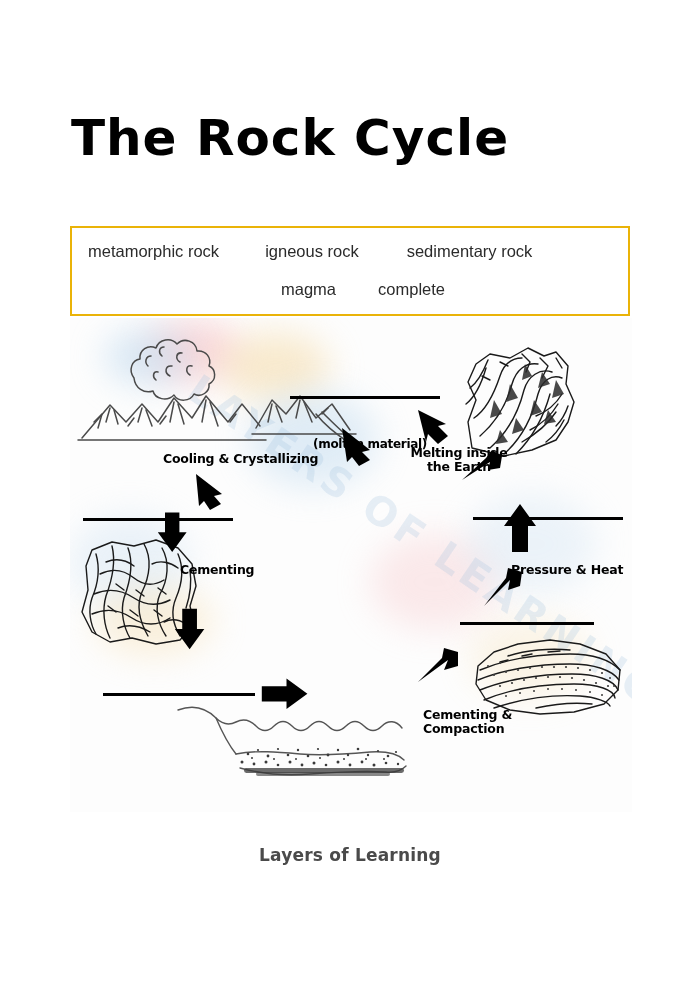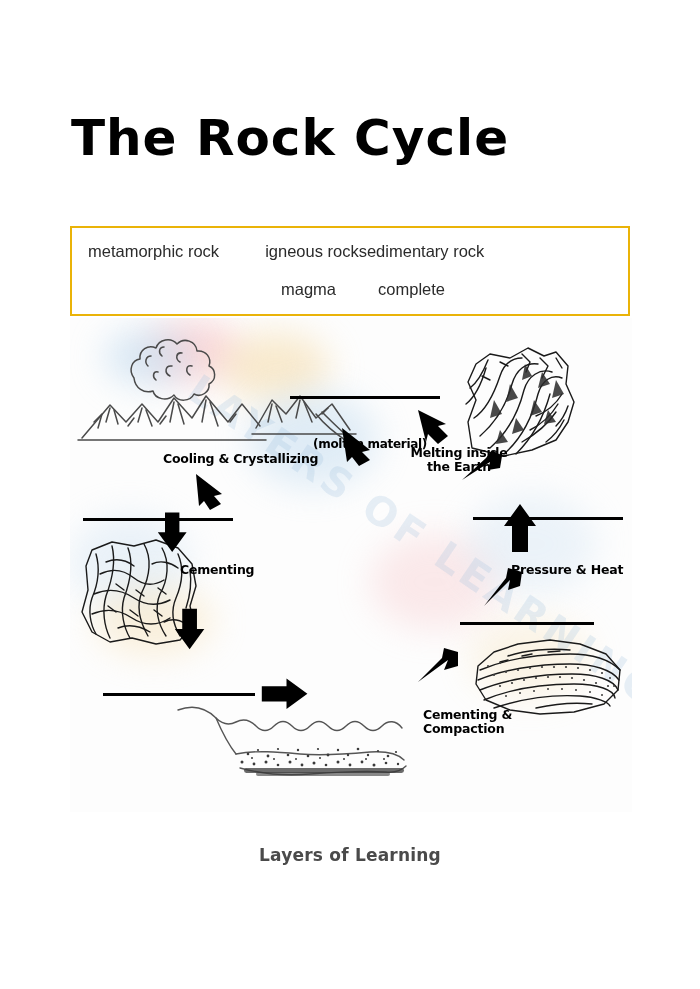--- a/index.html
+++ b/index.html
@@ -58,21 +58,21 @@
     left: 0; width: 100%;
     display: flex;
     font-size: 16.5px;
     color: #2b2b2b;
   }
   #wb-row-1 { top: 14px; }
   #wb-row-2 { top: 52px; }
   .wb-word { white-space: nowrap; }
   #wb-row-1 .wb-word:nth-child(1) { margin-left: 16px; }
   #wb-row-1 .wb-word:nth-child(2) { margin-left: 46px; }
-  #wb-row-1 .wb-word:nth-child(3) { }
+  #wb-row-1 .wb-word:nth-child(3) { margin-left: 48px; }
   #wb-row-2 { justify-content: center; }
   #wb-row-2 .wb-word:nth-child(1) { margin-right: 42px; margin-left: 26px; }
 
   
   #diagram {
     position: absolute;
     left: 70px; top: 318px;
     width: 562px;
     height: 494px;
     background: #fdfdfd;

